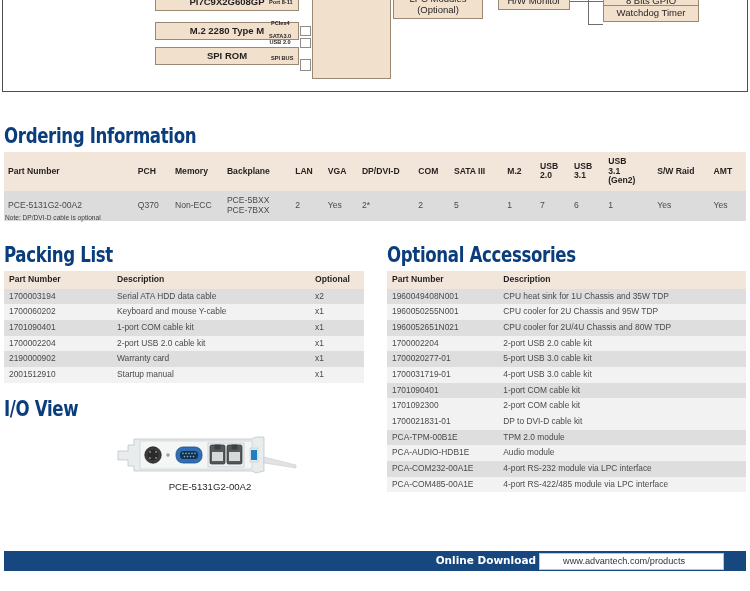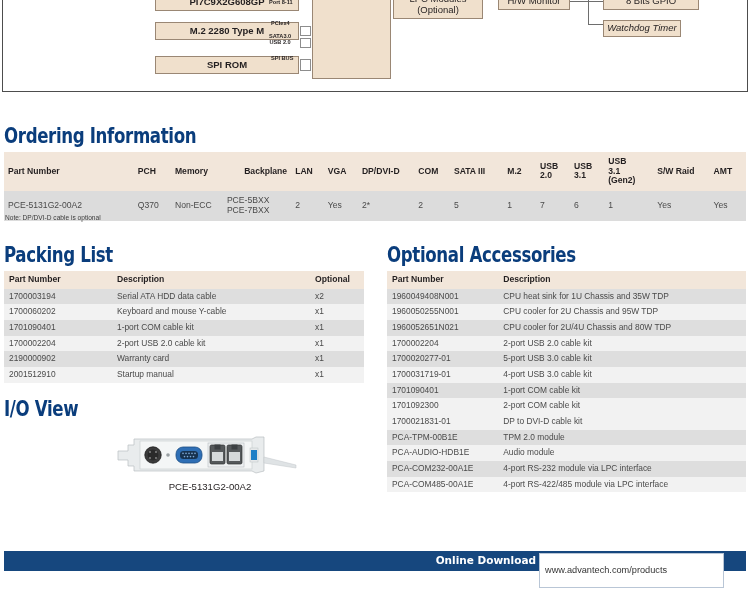--- a/index.html
+++ b/index.html
@@ -113,70 +113,70 @@
     background: #16477e;
   }
   .footer-label {
     position: absolute; right: 214px; top: 554px;
     color: #ffffff; font-size: 10.5px; font-weight: 700;
     font-family: "DejaVu Sans", sans-serif;
     white-space: nowrap;
   }
   .footer-field {
     position: absolute; right: 26px; top: 552.5px;
-    width: 185px; height: 35px;
+    width: 185px; height: 17px;
     background: #ffffff; border: 1px solid #b9c6d6;
     display: flex; align-items: center;
-    padding-left: 5px;
+    padding-left: 23px;
     font-size: 9.2px; color: #333333;
   }
 </style>
 </head>
 <body>
 
 <div class="page">
 
   <div class="diagram-box">
 
     <div class="blk b-strong" style="left:152px; top:113px; width:144px; height:17px;">PI7C9X2G608GP</div>
     <div class="blk b-strong" style="left:152px; top:141px; width:144px; height:18px;">M.2 2280 Type M</div>
-    <div class="blk b-strong" style="left:152px; top:175px; width:144px; height:18px;">SPI ROM</div>
+    <div class="blk b-strong" style="left:152px; top:166px; width:144px; height:18px;">SPI ROM</div>
 
     <div class="blk" style="left:309px; top:78px; width:79px; height:120px;"></div>
 
     <div class="arrow" style="left:297px; top:145px; width:11px; height:10px;"></div>
     <div class="arrow" style="left:297px; top:157px; width:11px; height:10px;"></div>
     <div class="arrow" style="left:297px; top:178px; width:11px; height:12px;"></div>
 
     <div class="lbl" style="left:266px; top:118px;">Port 8-11</div>
     <div class="lbl" style="left:268px; top:139px;">PCIex4</div>
     <div class="lbl" style="left:266px; top:152px; white-space:pre;">SATA3.0<br>USB 2.0</div>
     <div class="lbl" style="left:268px; top:174px;">SPI BUS</div>
 
     <div class="blk" style="left:390px; top:110px; width:90px; height:28px; white-space:pre;">LPC Modules<br>(Optional)</div>
     <div class="blk" style="left:495px; top:112px; width:72px; height:17px;">H/W Monitor</div>
 
     <div class="blk" style="left:600px; top:112px; width:96px; height:17px;">8 Bits GPIO</div>
-    <div class="blk" style="left:600px; top:139px; width:78px; height:17px;font-style:italic;">Watchdog Timer</div>
+    <div class="blk" style="left:600px; top:124px; width:96px; height:17px;">Watchdog Timer</div>
 
     <div class="wire" style="left:567px; top:120px; width:33px; height:1px;"></div>
     <div class="wire" style="left:585px; top:98px; width:1px; height:46px;"></div>
     <div class="wire" style="left:585px; top:143px; width:15px; height:1px;"></div>
   </div>
 
   <div class="sec-h" style="left:4px; top:124px;">Ordering Information</div>
 
   <div class="ord-wrap">
     <table class="adv ord">
       <thead>
         <tr>
           <th style="width:17.5%;">Part Number</th>
           <th style="width:5.0%;">PCH</th>
           <th style="width:7.0%;">Memory</th>
-          <th style="width:9.2%;text-align:right;">Backplane</th>
+          <th style="width:9.2%;">Backplane</th>
           <th style="width:4.4%;">LAN</th>
           <th style="width:4.6%;">VGA</th>
           <th style="width:7.6%;">DP/DVI-D</th>
           <th style="width:4.8%;">COM</th>
           <th style="width:7.2%;">SATA III</th>
           <th style="width:4.4%;">M.2</th>
           <th style="width:4.6%;"><span style="white-space:pre-line">USB<br>2.0</span></th>
           <th style="width:4.6%;"><span style="white-space:pre-line">USB<br>3.1</span></th>
           <th style="width:6.6%;"><span style="white-space:pre-line">USB<br>3.1 (Gen2)</span></th>
           <th style="width:7.6%;margin-left:16px;">S/W Raid</th>

